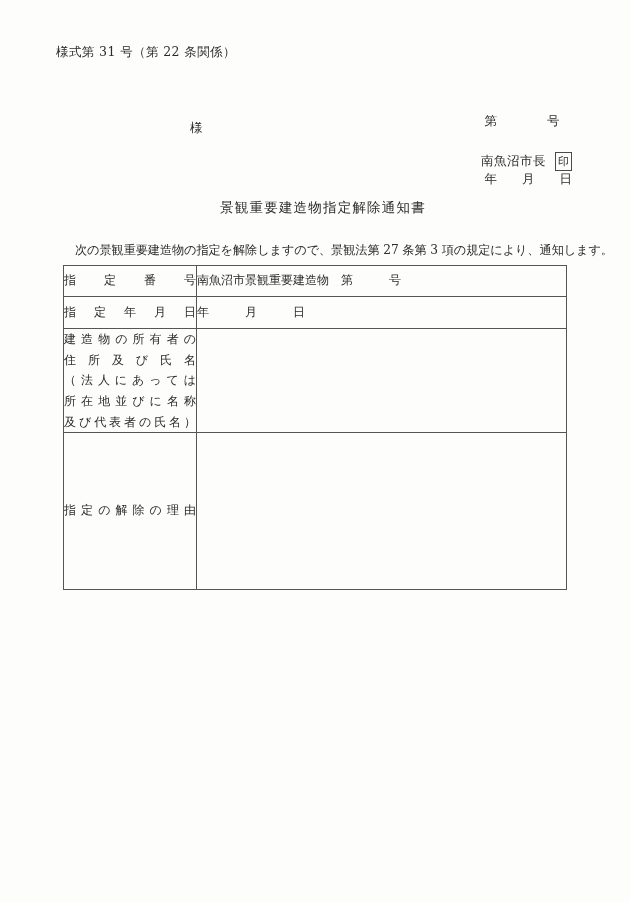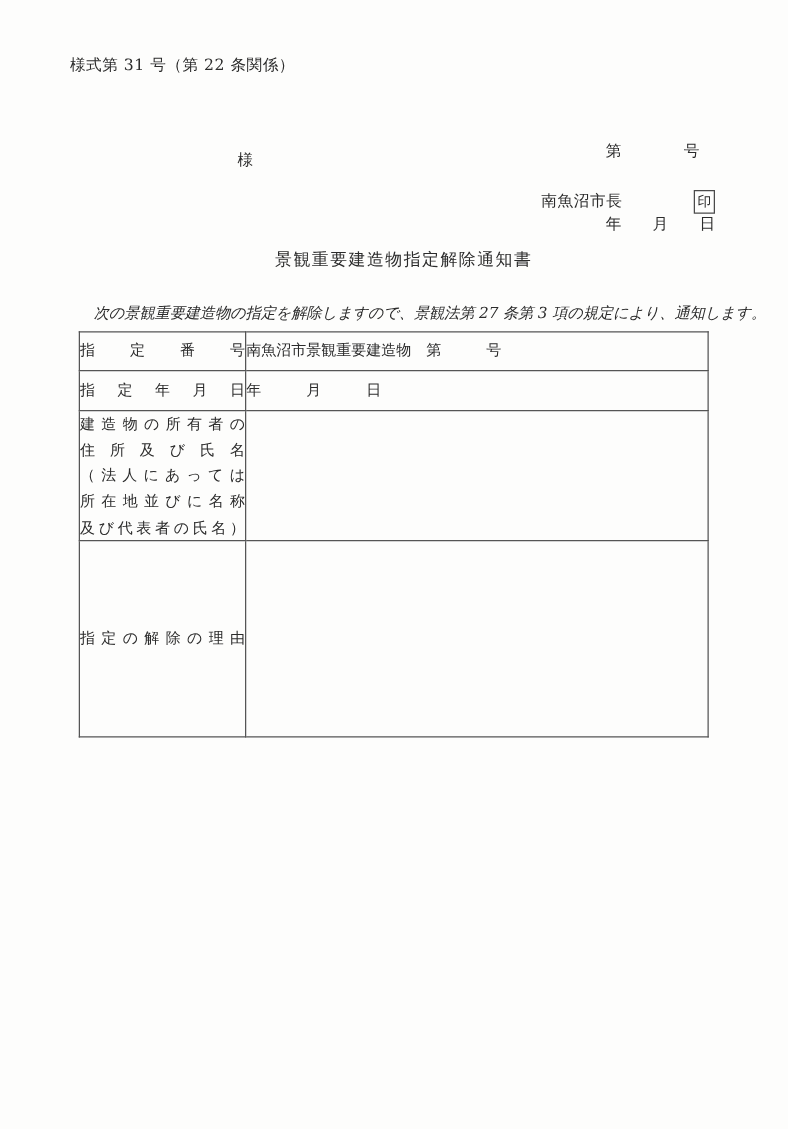--- a/index.html
+++ b/index.html
@@ -50,21 +50,20 @@
   }
 
   .issuer {
     position: absolute;
     right: 58px;
     top: 152px;
     font-size: 12.5px;
     display: flex;
     align-items: center;
     white-space: pre;
-    gap: 48px;
   }
   .issuer-name { letter-spacing: 0.5px; }
   .seal-box {
     display: inline-block;
     margin-left: 9px;
     width: 15px;
     height: 17px;
     border: 1px solid #4a4a4a;
     font-size: 11px;
     line-height: 17px;
@@ -87,21 +86,20 @@
   
   .lead {
     position: absolute;
     left: 63px;
     top: 242px;
     width: 506px;
     font-size: 12.2px;
     text-indent: 12px;
     letter-spacing: -0.1px;
     white-space: nowrap;
-    font-style: italic;
   }
 
   
   .form-table {
     position: absolute;
     left: 63px;
     top: 265px;
     width: 504px;
     border-collapse: collapse;
     table-layout: fixed;

